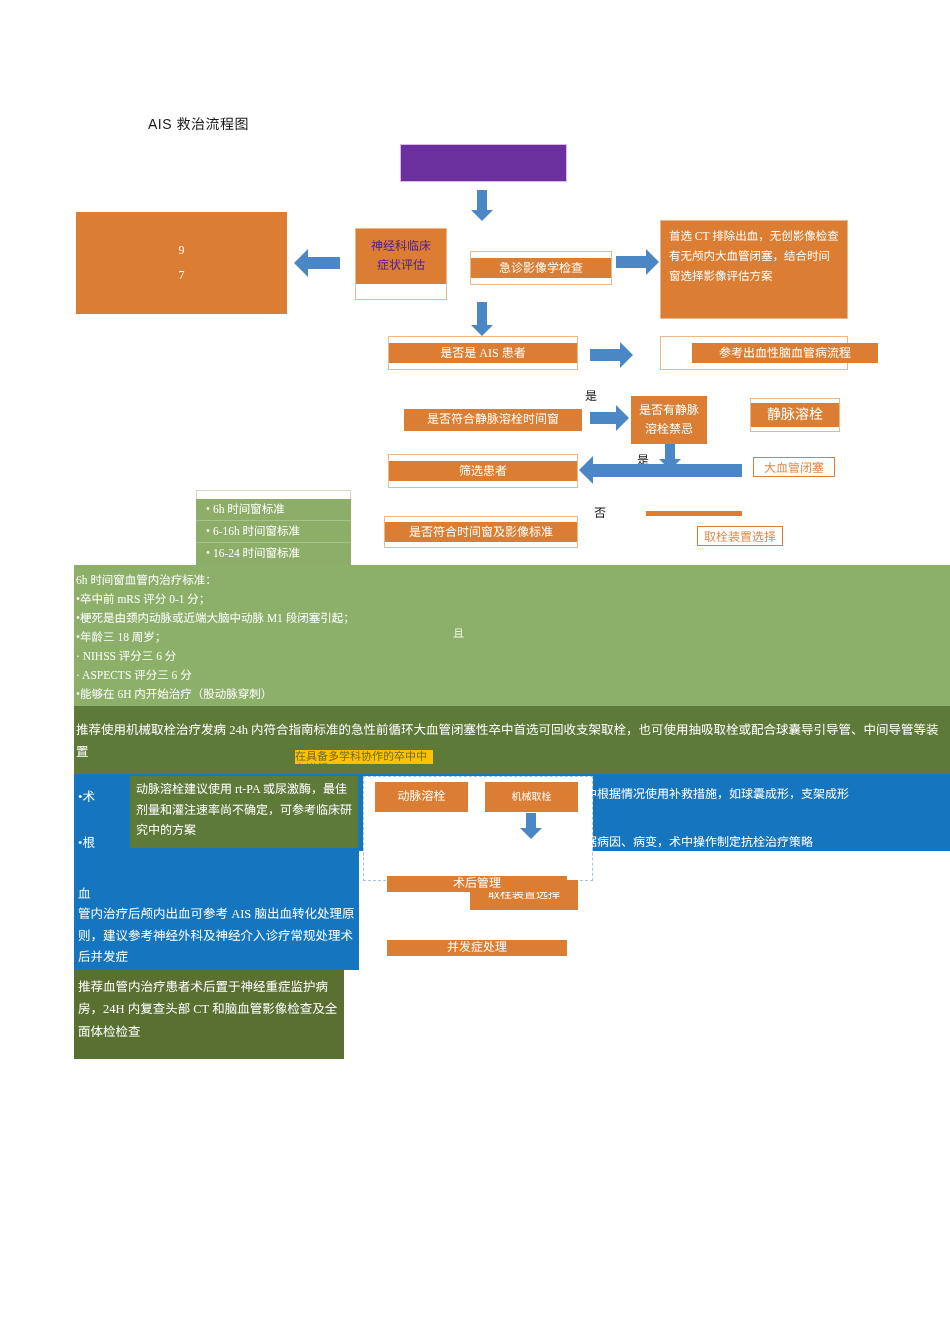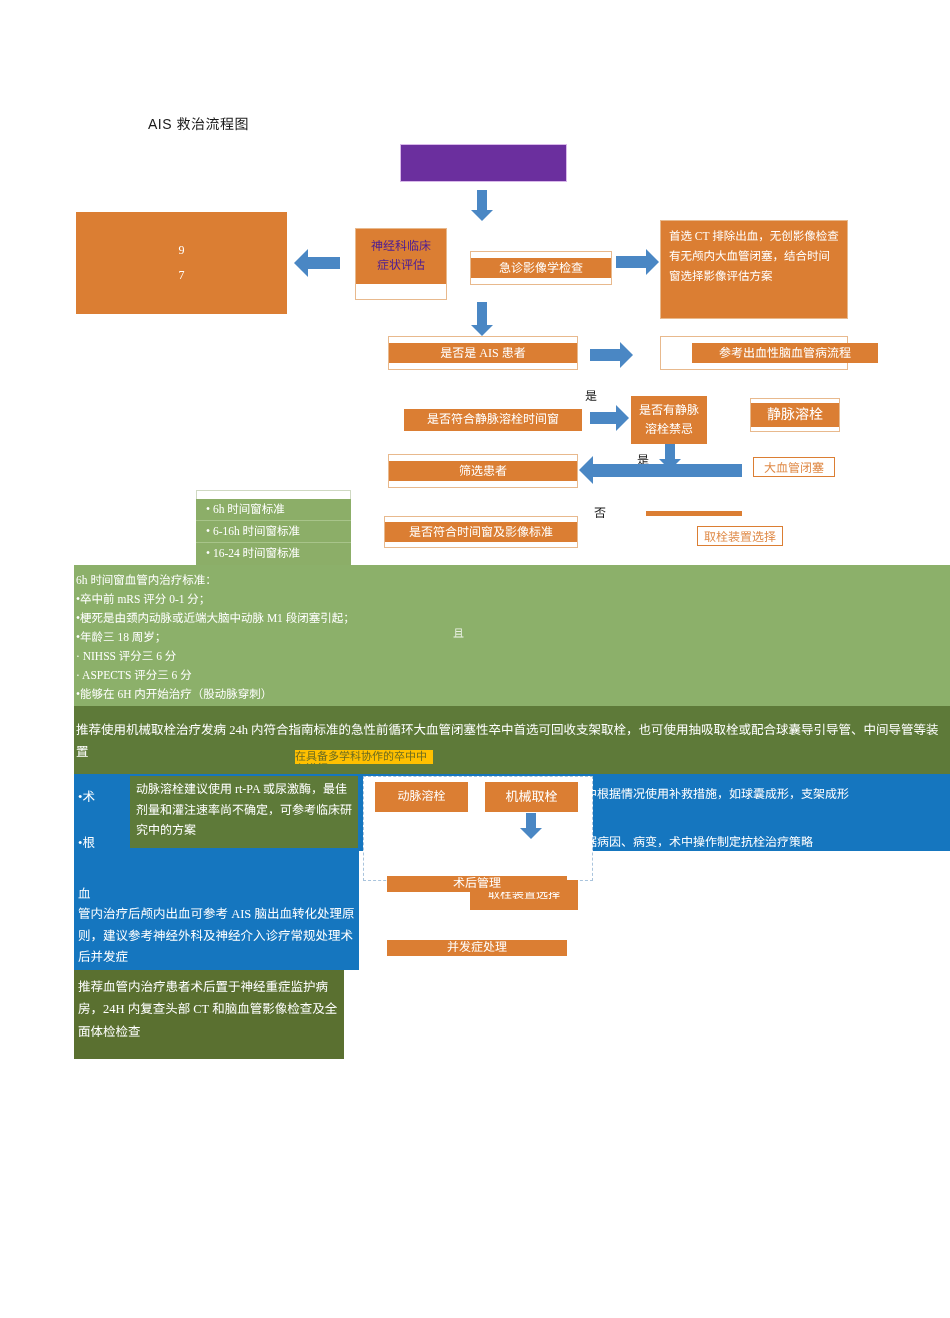--- a/index.html
+++ b/index.html
@@ -294,21 +294,21 @@
   <div class="abs" style="left:585px; top:784px; width:362px; color:#ffffff; font-size:12px; line-height:1.72;">中根据情况使用补救措施，如球囊成形，支架成形</div>
   <div class="abs" style="left:585px; top:832px; width:362px; color:#ffffff; font-size:12px; line-height:1.72;">据病因、病变，术中操作制定抗栓治疗策略</div>
 
   <div class="abs dashed-box" style="left:363px; top:776px; width:230px; height:105px;"></div>
 
   <div class="abs solid-orange" style="left:375px; top:782px; width:93px; height:30px;">
     <span style="font-size:12px;">动脉溶栓</span>
   </div>
 
   <div class="abs solid-orange" style="left:485px; top:782px; width:93px; height:30px;">
-    <span style="font-size:13px;">机械取栓</span>
+    <span style="font-size:10px;">机械取栓</span>
   </div>
 
   <div class="abs arr-d" style="left:520px; top:813px; width:22px; height:26px;">
     <div class="shaft" style="left:6px; top:0; width:10px; height:16px;"></div>
     <div class="head" style="left:0; top:15px;"></div>
   </div>
 
   <div class="abs solid-orange" style="left:470px; top:880px; width:108px; height:30px;">
     <span style="font-size:12px;">取栓装置选择</span>
   </div>

